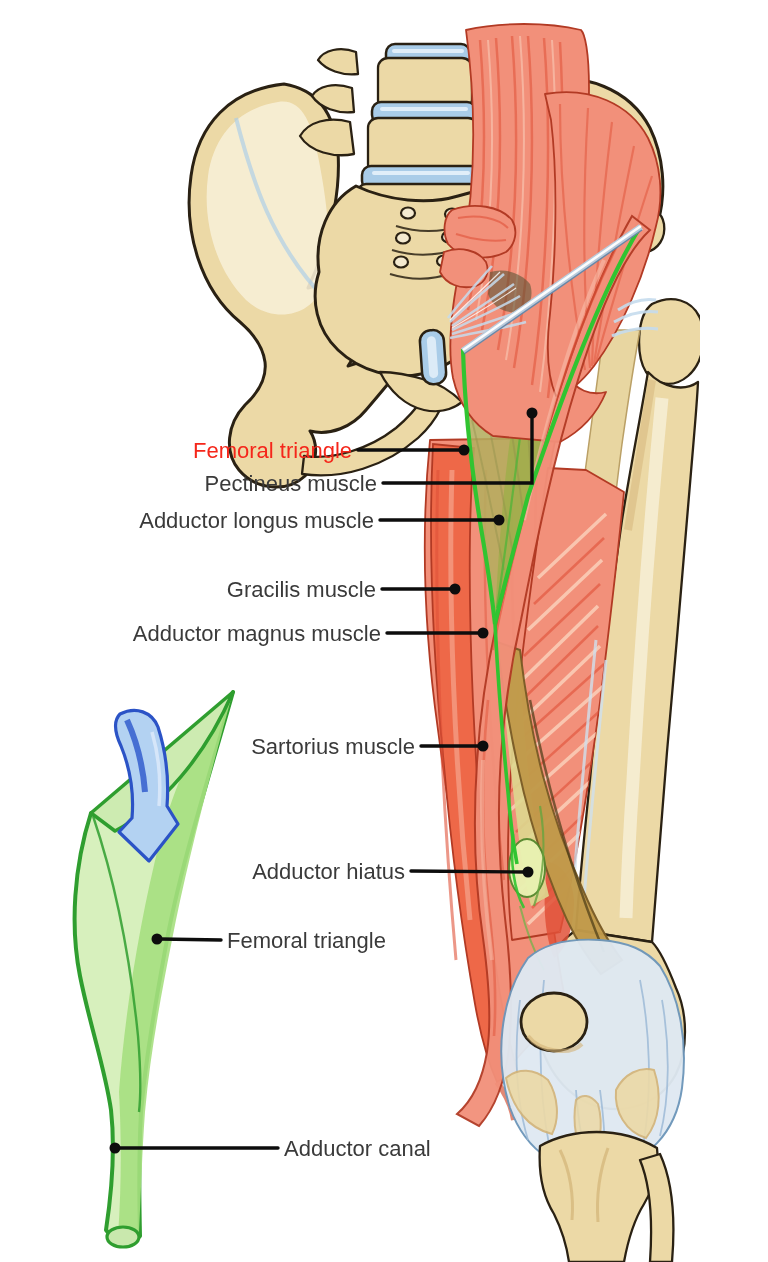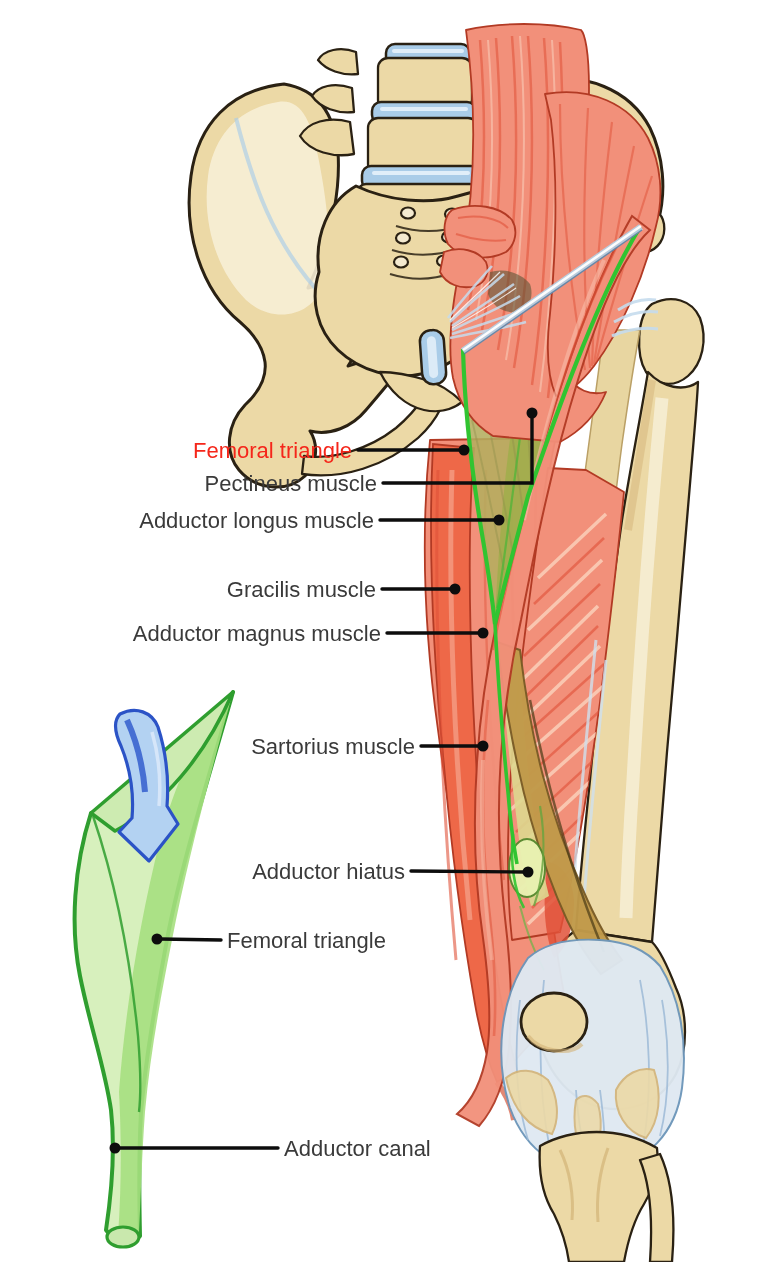--- a/index.html
+++ b/index.html
@@ -1,17 +1,17 @@
 <!DOCTYPE html>
 <html style="--background: #ffffff; --label-text: #3a3a3a; --label-accent: #f5261a; --leader-line: #0d0d0d; --bone-fill: #ecd9a6; --bone-light: #f7eed6; --bone-shade: #d3b377; --bone-outline: #2a2113; --cartilage-blue: #a9cce8; --ligament-blue: #c6dcee; --capsule-blue: #dfe9f2; --muscle-main: #f2907a; --muscle-deep: #e05138; --muscle-light: #f8bca8; --muscle-outline: #b23a24; --tendon-tan: #c19a4a; --triangle-fill-light: #b4ad5e; --triangle-fill-dark: #9dae4a; --triangle-border: #31c431; --inset-fill-light: #d7f0bd; --inset-fill-dark: #a6df7f; --inset-border: #2f9e2f; --arrow-fill: #b3d2f2; --arrow-stroke: #2b53c6;"><head>
 <meta charset="utf-8">
 <style>
   html,body{margin:0;padding:0;background:#fff;}
   .stage{position:relative;width:700px;height:1262px;background:var(--background,#fff);overflow:hidden;
-         font-family:"Liberation Sans", sans-serif;padding-left:20px;}
+         font-family:"Liberation Sans", sans-serif;}
   svg{position:absolute;left:0;top:0;}
   .bone{fill:var(--bone-fill);stroke:var(--bone-outline);stroke-width:3;stroke-linejoin:round;}
   .bone-thin{fill:var(--bone-fill);stroke:var(--bone-outline);stroke-width:2.3;stroke-linejoin:round;}
   .muscle{fill:var(--muscle-main);stroke:var(--muscle-outline);stroke-width:1.8;stroke-linejoin:round;}
   .lbl{font-family:"Liberation Sans", sans-serif;fill:var(--label-text);}
   .lbl.accent{fill:var(--label-accent);}
   .leader{stroke:var(--leader-line);fill:none;stroke-linecap:round;}
   .leader-dot{fill:var(--leader-line);}
 </style>
 </head>

